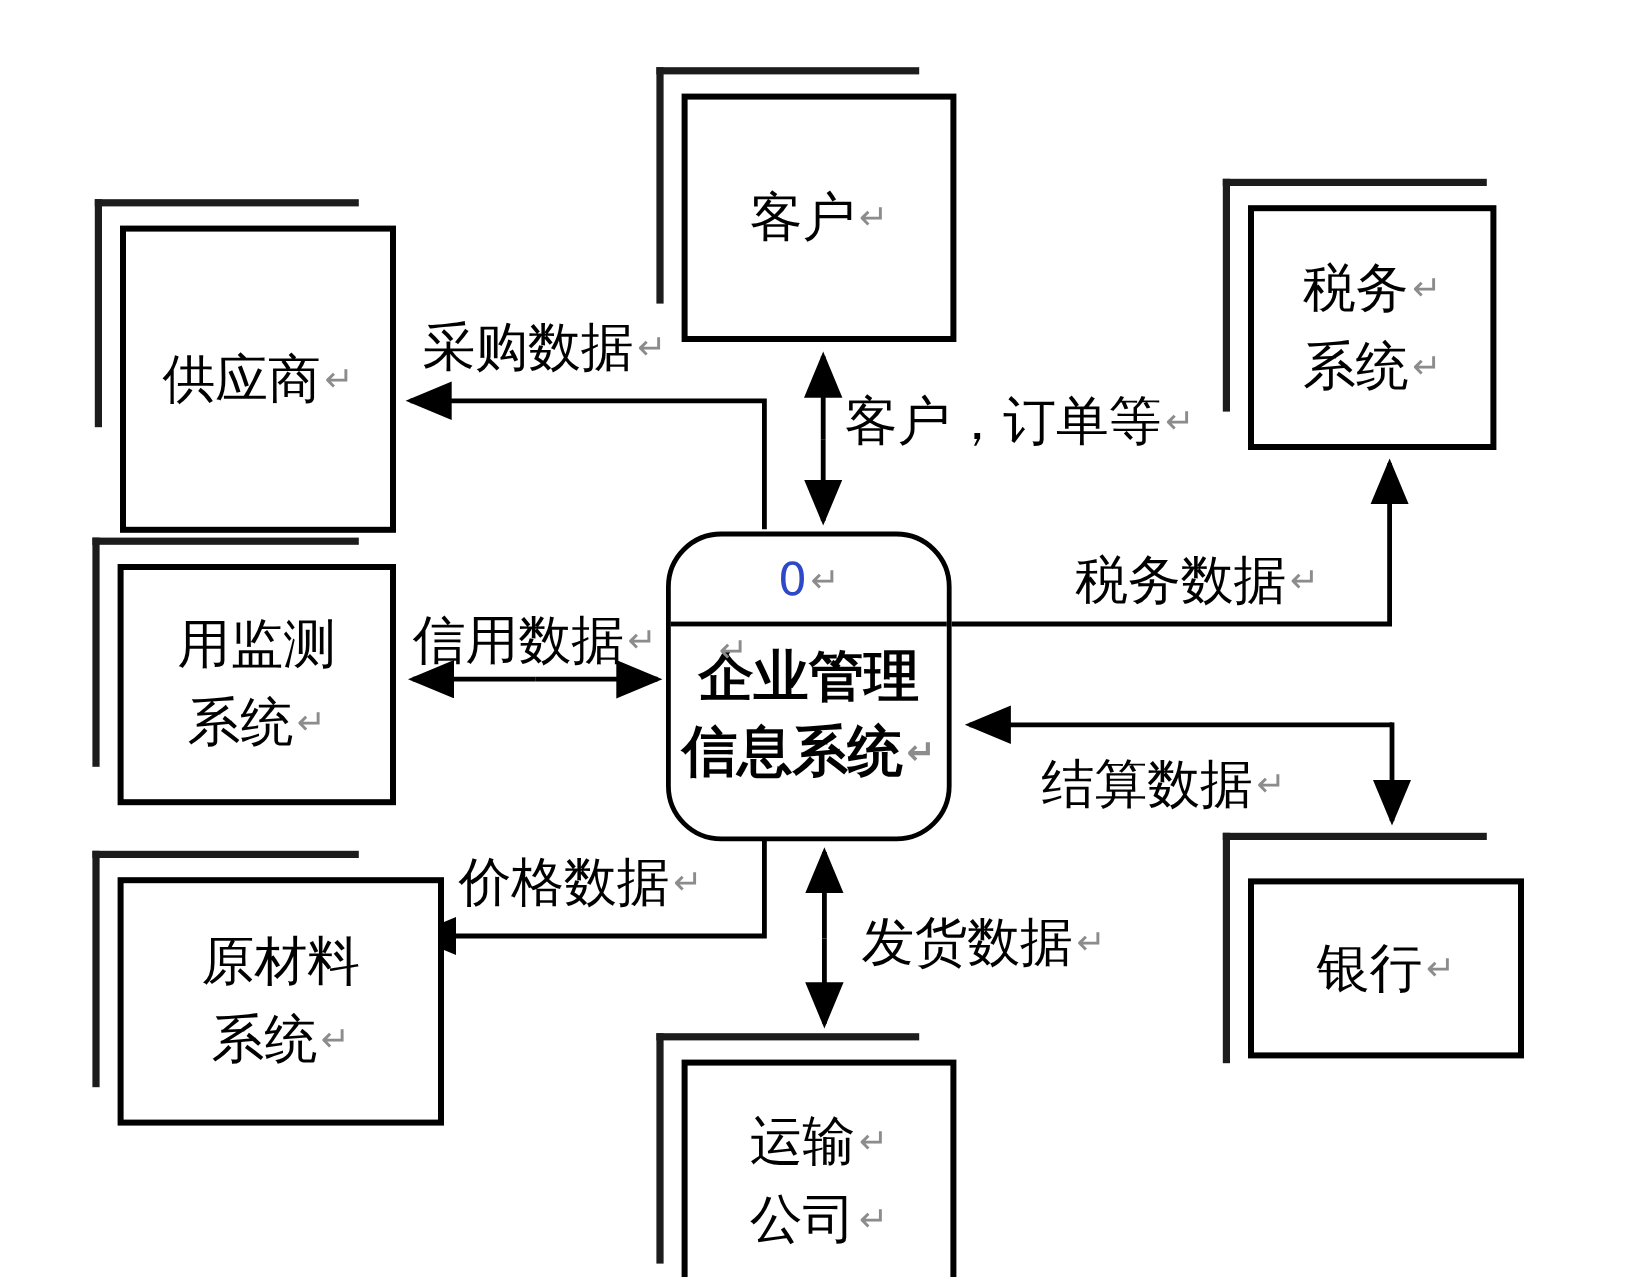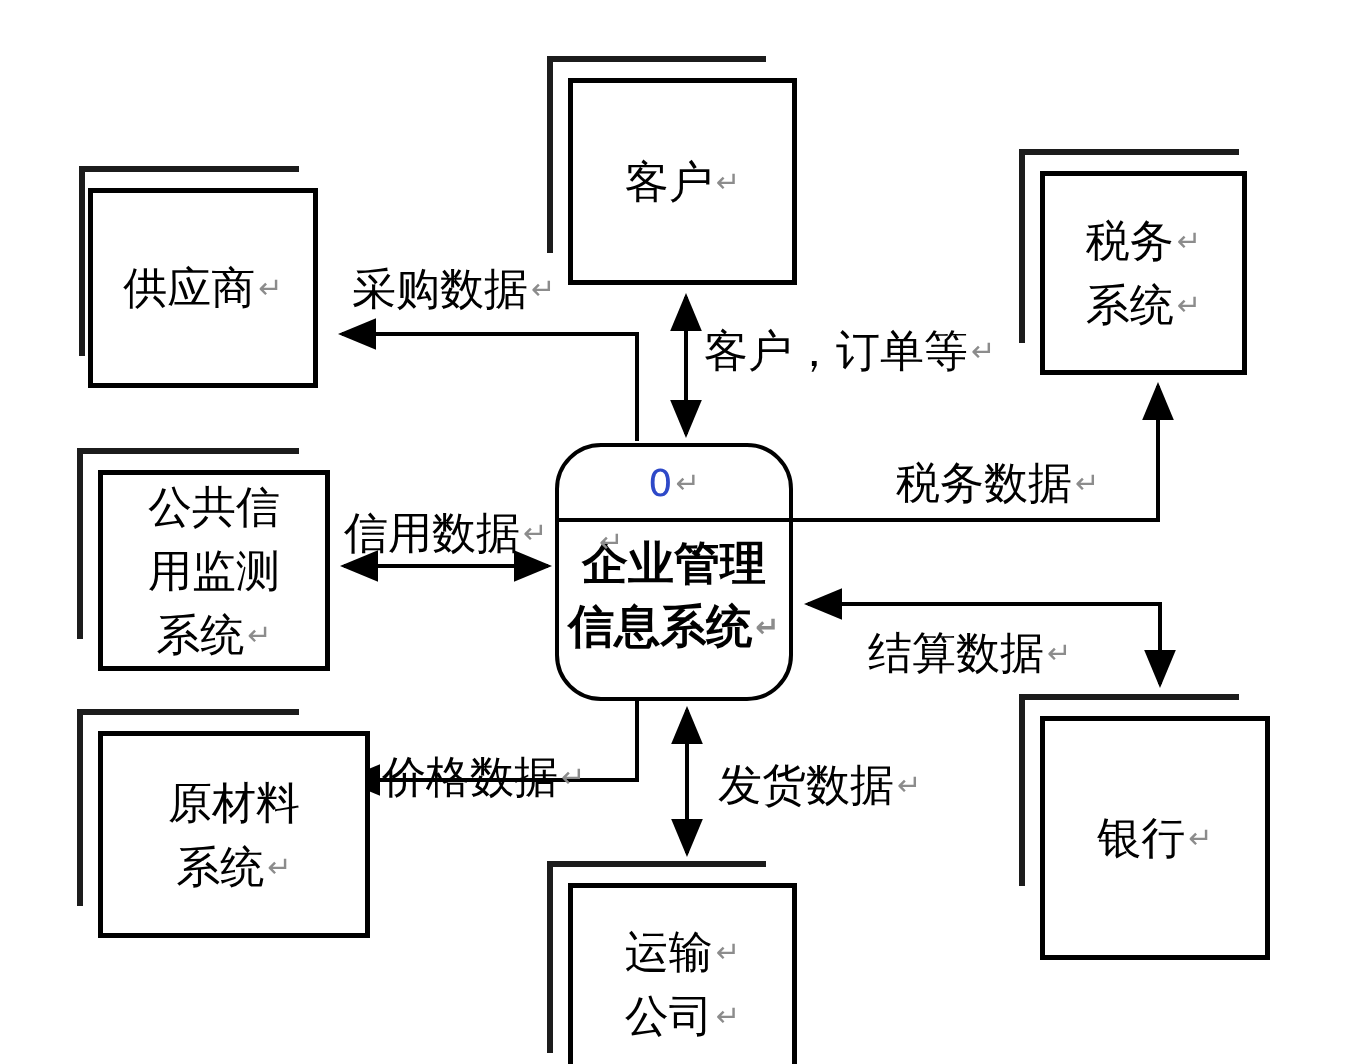--- a/index.html
+++ b/index.html
@@ -72,45 +72,44 @@
   <div class="shadow-h" style="left:1019px;top:646px;width:220px;height:6px"></div>
   <div class="shadow-v" style="left:1019px;top:646px;width:6px;height:192px"></div>
   <div class="shadow-h" style="left:547px;top:813px;width:219px;height:6px"></div>
   <div class="shadow-v" style="left:547px;top:813px;width:6px;height:192px"></div>
 
   <div class="entity" style="left:568px;top:30px;width:229px;height:207px">
     <div class="entity-text">
         <div class="tline"><span>客户</span><span class="mark">↵</span></div>
       </div>
   </div>
-  <div class="entity" style="left:88px;top:140px;width:230px;height:200px">
+  <div class="entity" style="left:100px;top:140px;width:230px;height:256px">
     <div class="entity-text">
         <div class="tline"><span>供应商</span><span class="mark">↵</span></div>
       </div>
   </div>
   <div class="entity" style="left:98px;top:422px;width:232px;height:201px">
     <div class="entity-text">
-        <div class="tline"><span>公共信</span></div>
         <div class="tline"><span>用监测</span></div>
         <div class="tline"><span>系统</span><span class="mark">↵</span></div>
       </div>
   </div>
   <div class="entity" style="left:98px;top:683px;width:272px;height:207px">
     <div class="entity-text">
         <div class="tline"><span>原材料</span></div>
         <div class="tline"><span>系统</span><span class="mark">↵</span></div>
       </div>
   </div>
   <div class="entity" style="left:1040px;top:123px;width:207px;height:204px">
     <div class="entity-text">
         <div class="tline"><span>税务</span><span class="mark">↵</span></div>
         <div class="tline"><span>系统</span><span class="mark">↵</span></div>
       </div>
   </div>
-  <div class="entity" style="left:1040px;top:668px;width:230px;height:244px">
+  <div class="entity" style="left:1040px;top:684px;width:230px;height:150px">
     <div class="entity-text">
         <div class="tline"><span>银行</span><span class="mark">↵</span></div>
       </div>
   </div>
   <div class="entity" style="left:568px;top:835px;width:229px;height:202px">
     <div class="entity-text">
         <div class="tline"><span>运输</span><span class="mark">↵</span></div>
         <div class="tline"><span>公司</span><span class="mark">↵</span></div>
       </div>
   </div>
@@ -135,20 +134,20 @@
   </div>
   <div class="flow-label" style="left:344px;top:456px">
     <span>信用数据</span><span class="mark">↵</span>
   </div>
   <div class="flow-label" style="left:896px;top:406px">
     <span>税务数据</span><span class="mark">↵</span>
   </div>
   <div class="flow-label" style="left:868px;top:576px">
     <span>结算数据</span><span class="mark">↵</span>
   </div>
-  <div class="flow-label" style="left:382px;top:700px">
+  <div class="flow-label" style="left:382px;top:658px">
     <span>价格数据</span><span class="mark">↵</span>
   </div>
   <div class="flow-label" style="left:718px;top:708px">
     <span>发货数据</span><span class="mark">↵</span>
   </div>
 
 </div>
 
 </body></html>

